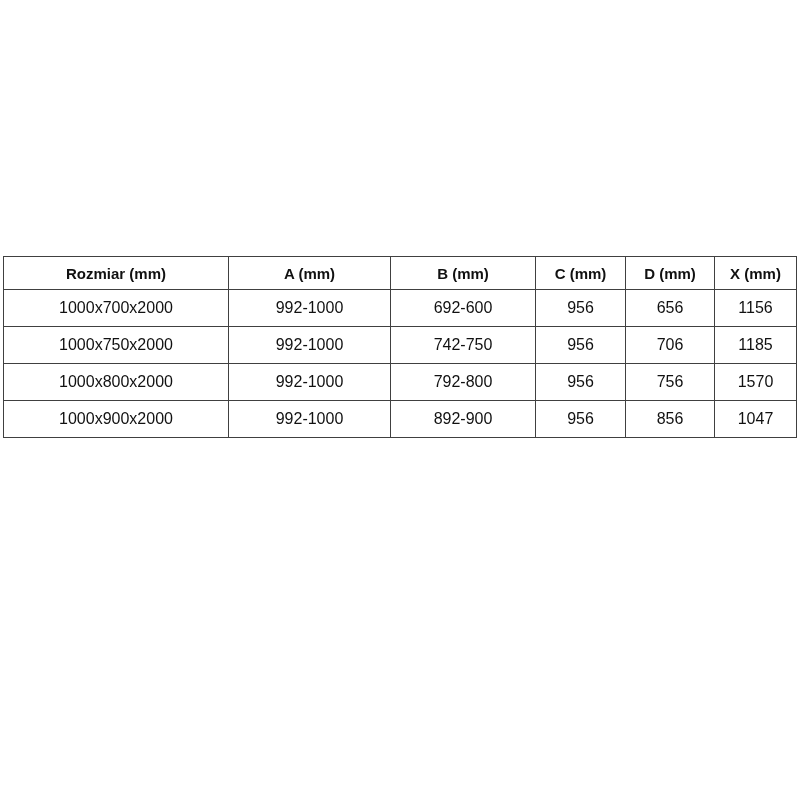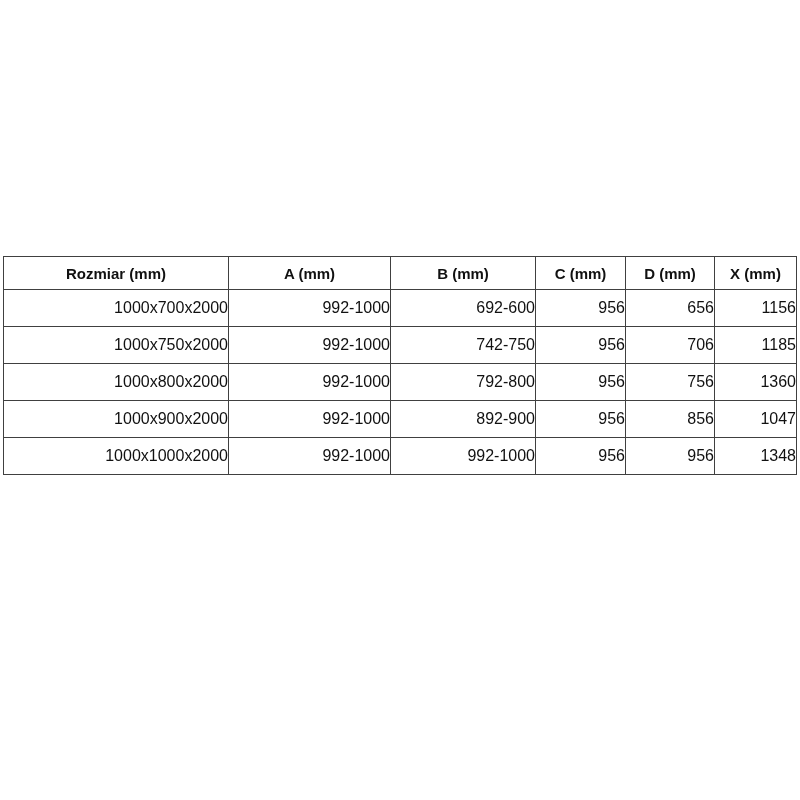--- a/index.html
+++ b/index.html
@@ -35,21 +35,20 @@
   .spec-table th {
     font-size: 15px;
     font-weight: bold;
     height: 32px;
     text-align: center;
   }
   .spec-table td {
     font-size: 16px;
     font-weight: normal;
     height: 36px;
-    text-align: right;
   }
 </style>
 </head>
 <body>
 
 <table class="spec-table">
   <colgroup>
     <col style="width:225px">
     <col style="width:162px">
     <col style="width:145px">
@@ -83,32 +82,24 @@
       <td>956</td>
       <td>706</td>
       <td>1185</td>
     </tr>
     <tr>
       <td>1000x800x2000</td>
       <td>992-1000</td>
       <td>792-800</td>
       <td>956</td>
       <td>756</td>
-      <td>1360</td>
+      <td>1570</td>
     </tr>
     <tr>
       <td>1000x900x2000</td>
       <td>992-1000</td>
       <td>892-900</td>
       <td>956</td>
       <td>856</td>
       <td>1047</td>
     </tr>
-    <tr>
-      <td>1000x1000x2000</td>
-      <td>992-1000</td>
-      <td>992-1000</td>
-      <td>956</td>
-      <td>956</td>
-      <td>1348</td>
-    </tr>
   </tbody>
 </table>
 
 </body></html>

